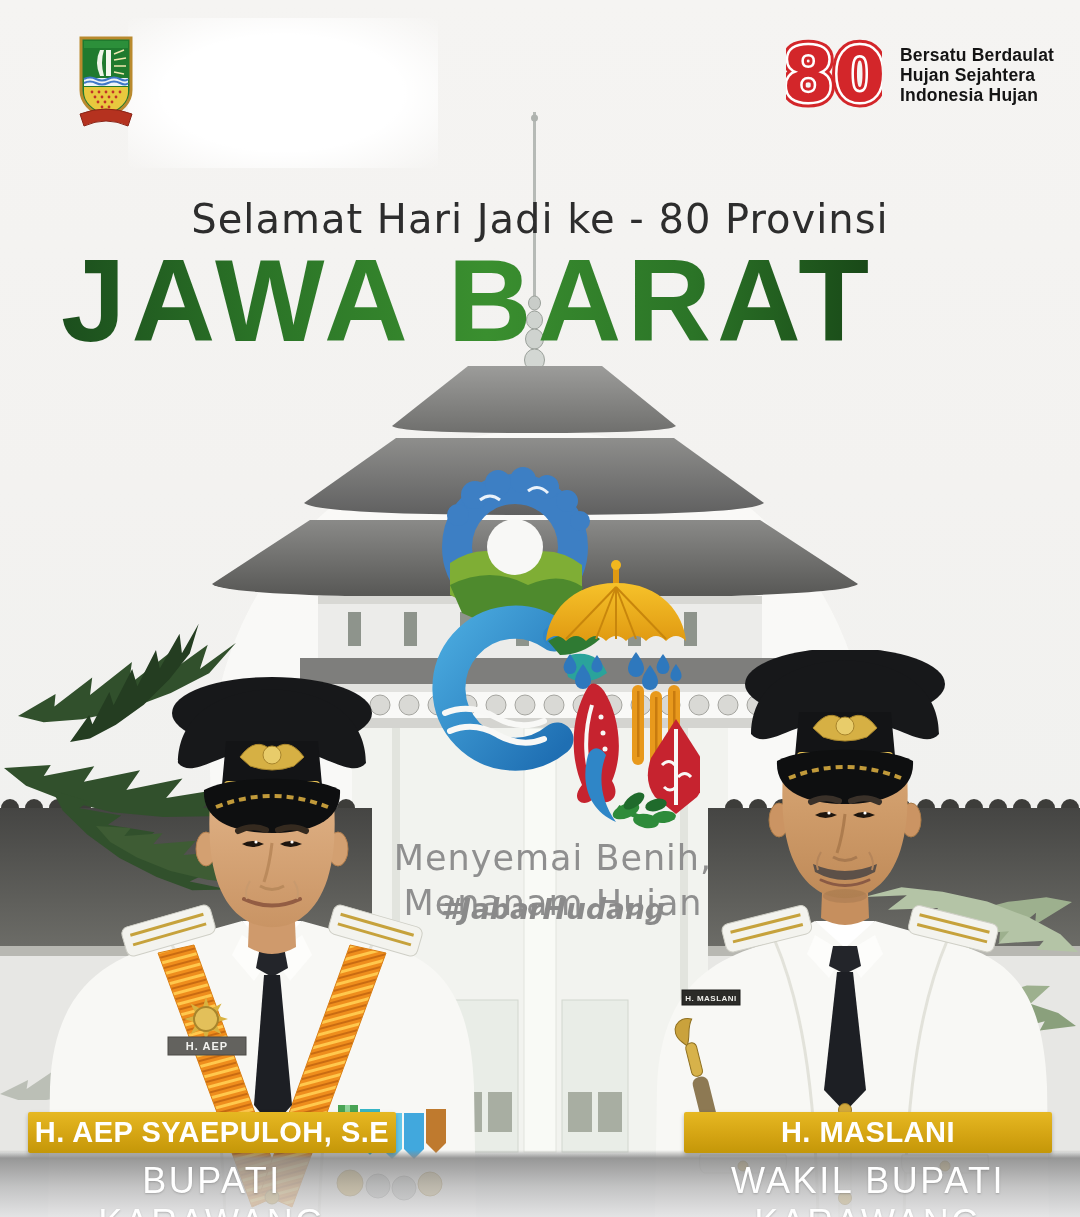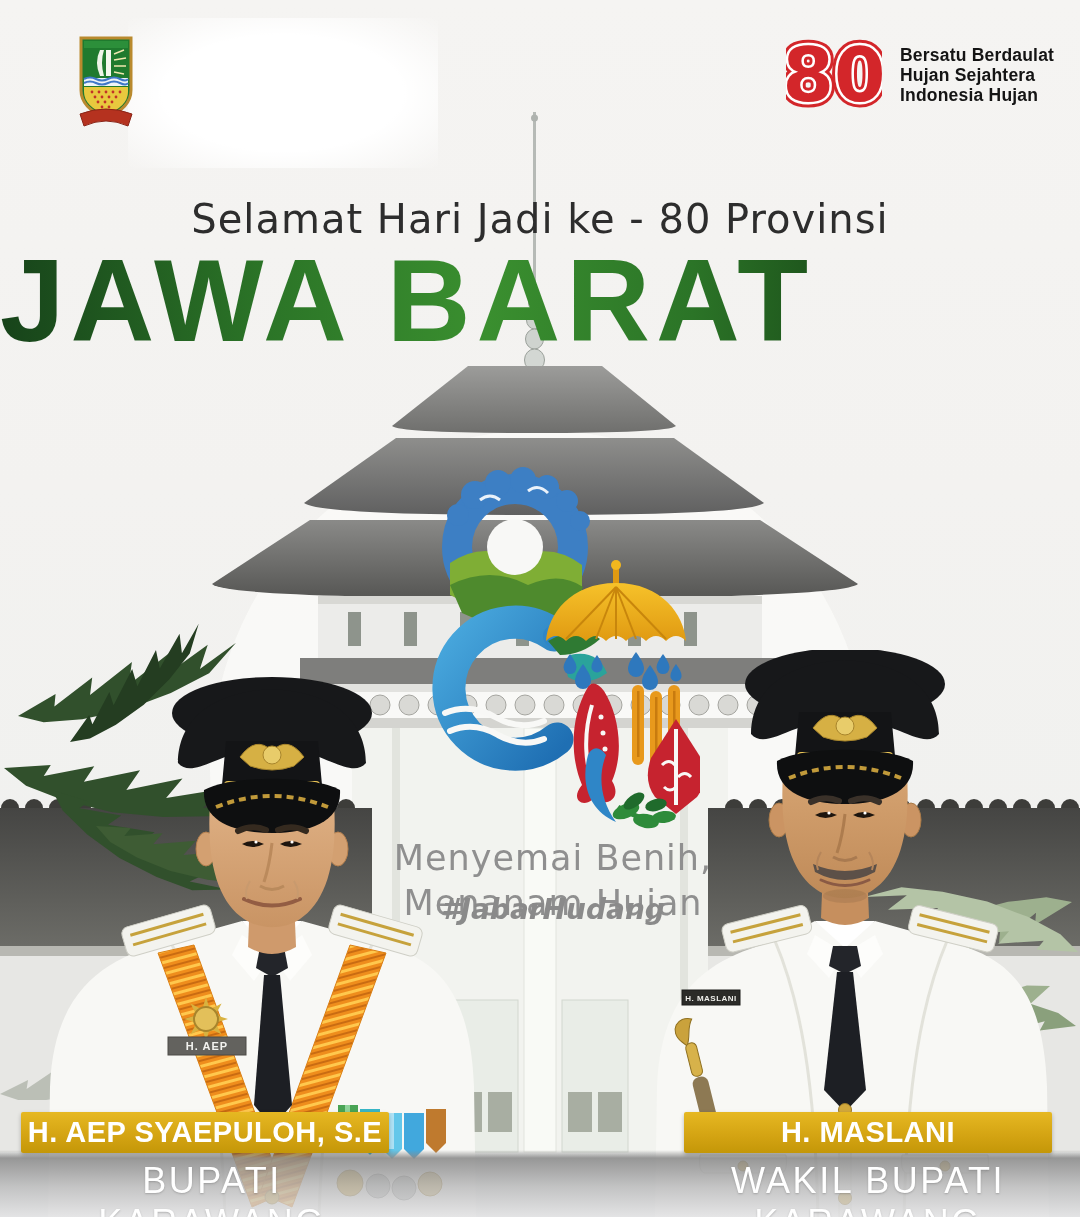--- a/index.html
+++ b/index.html
@@ -11,39 +11,39 @@
   .abs{position:absolute;}
   
   .blob{left:128px;top:18px;width:310px;height:150px;z-index:2;
     background:radial-gradient(ellipse at center,#ffffff 55%,rgba(255,255,255,0) 100%);}
   
   .badge{left:786px;top:30px;width:300px;height:90px;z-index:6;display:flex;align-items:center;}
   .badge-text{margin-left:18px;font-weight:bold;font-size:17.5px;line-height:20px;color:#141414;letter-spacing:.2px;}
   
   .subtitle{left:0;top:196px;width:1080px;text-align:center;z-index:8;
     font-size:40px;color:#2d2d2d;letter-spacing:1px;font-family:"DejaVu Sans",sans-serif;}
-  .maintitle{left:0;top:243px;width:936px;text-align:left;z-index:8;
+  .maintitle{left:0;top:243px;width:936px;text-align:center;z-index:8;
     font-size:116px;font-weight:bold;letter-spacing:6px;line-height:1;
     font-family:"Liberation Sans",sans-serif;
     background:linear-gradient(90deg,#17431a 0%,#2b7427 28%,#3a8f2f 52%,#2b7427 74%,#123812 100%);
     -webkit-background-clip:text;background-clip:text;color:transparent;}
   
   .tagline{left:0;top:836px;width:1106px;text-align:center;z-index:12;
     font-family:"DejaVu Sans",sans-serif;font-size:35px;color:#8f8f8f;line-height:45px;letter-spacing:1px;}
   .hashtag{left:0;top:893px;width:1106px;text-align:center;z-index:12;
     font-family:"DejaVu Sans",sans-serif;font-style:italic;font-weight:bold;font-size:28px;color:#8a8a8a;}
   
   .grayband{left:0;top:1150px;width:1080px;height:67px;z-index:38;
     background:linear-gradient(180deg,rgba(140,140,140,0) 0%,rgba(138,138,138,.88) 12%,rgba(185,185,186,.82) 55%,rgba(224,224,226,.78) 100%);}
   .goldbanner{top:1112px;width:368px;height:41px;z-index:40;border-radius:2px;
     background:linear-gradient(180deg,#e6b822 0%,#d3a312 60%,#c49708 100%);
     box-shadow:0 2px 4px rgba(0,0,0,.25);
     display:flex;align-items:center;justify-content:center;
     color:#ffffff;font-weight:800;font-size:29px;letter-spacing:.5px;}
-  .banner-left{left:21px;}
+  .banner-left{left:28px;}
   .banner-right{left:684px;}
   .role{top:1160px;width:368px;z-index:41;text-align:center;color:#ffffff;
     font-weight:400;font-size:36px;letter-spacing:2.5px;text-shadow:0 1px 2px rgba(90,90,90,.35);}
   .role-left{left:28px;}
   .role-right{left:684px;}
   svg{display:block;}
 </style>
 </head>
 <body>
 

